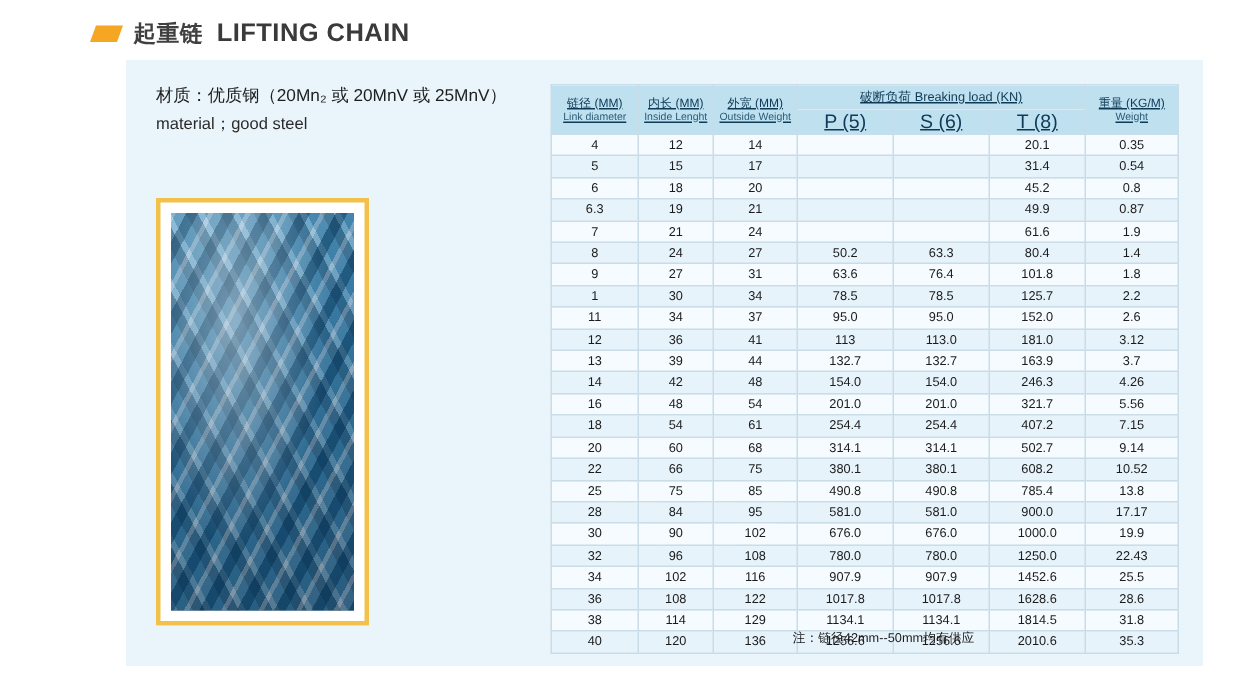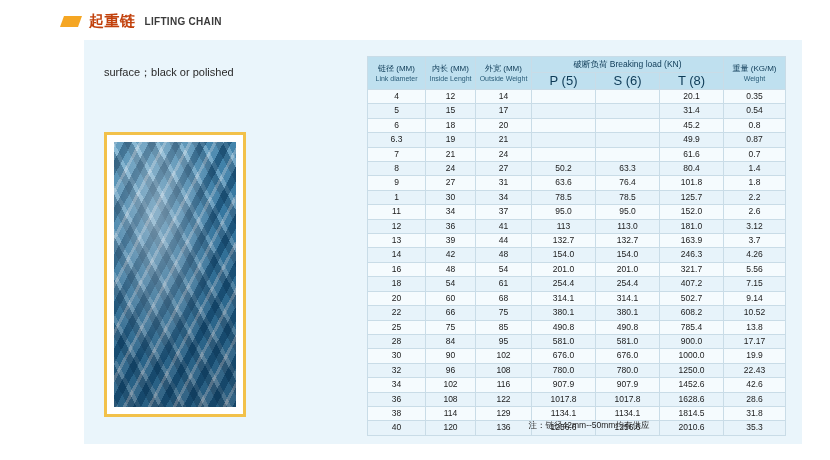--- a/index.html
+++ b/index.html
@@ -27,25 +27,25 @@
   .header-marker {
     width: 18px;
     height: 11px;
     background: #f5a623;
     transform: skewX(-20deg);
     display: inline-block;
   }
   .title-cn {
     font-size: 15px;
     font-weight: bold;
-    color: #c2410c;
+    color: #404040;
     letter-spacing: 0.5px;
   }
   .title-en {
-    font-size: 10px;
+    font-size: 17px;
     font-weight: bold;
     color: #3a3a3a;
     letter-spacing: 0.3px;
   }
 
   
   .panel {
     position: absolute;
     left: 84px;
     top: 40px;
@@ -158,20 +158,21 @@
     height: 13.4px;
     line-height: 13.4px;
     overflow: hidden;
     white-space: nowrap;
   }
   table.spec-table thead th {
     background: #bfe0ef;
     font-weight: normal;
     color: #0d3a56;
     line-height: 11px;
+    text-decoration: underline;
   }
   table.spec-table thead th .cn {
     display: block;
     font-size: 8px;
     line-height: 10px;
   }
   table.spec-table thead th .en {
     display: block;
     font-size: 7px;
     line-height: 9px;
@@ -218,21 +219,22 @@
 
 <div class="header">
   <span class="header-marker"></span>
   <span class="title-cn">起重链</span>
   <span class="title-en">LIFTING CHAIN</span>
 </div>
 
 <div class="panel">
 
   <div class="spec">
-    <div class="line en gap">surface；black or polished</div>
+    <div class="line">材质：优质钢（20Mn₂ 或 20MnV 或 25MnV）</div>
+    <div class="line en">material；good steel</div>
   </div>
 
   <div class="photo-frame">
     <div class="photo">
       <div class="chain-bg"></div>
       <div class="sheen"></div>
     </div>
   </div>
 
   <div class="watermark">金泰</div>
@@ -311,21 +313,21 @@
             <td>49.9</td>
             <td>0.87</td>
           </tr>
           <tr>
             <td>7</td>
             <td>21</td>
             <td>24</td>
             <td></td>
             <td></td>
             <td>61.6</td>
-            <td>0.7</td>
+            <td>1.9</td>
           </tr>
           <tr>
             <td>8</td>
             <td>24</td>
             <td>27</td>
             <td>50.2</td>
             <td>63.3</td>
             <td>80.4</td>
             <td>1.4</td>
           </tr>
@@ -455,21 +457,21 @@
             <td>1250.0</td>
             <td>22.43</td>
           </tr>
           <tr>
             <td>34</td>
             <td>102</td>
             <td>116</td>
             <td>907.9</td>
             <td>907.9</td>
             <td>1452.6</td>
-            <td>42.6</td>
+            <td>25.5</td>
           </tr>
           <tr>
             <td>36</td>
             <td>108</td>
             <td>122</td>
             <td>1017.8</td>
             <td>1017.8</td>
             <td>1628.6</td>
             <td>28.6</td>
           </tr>

